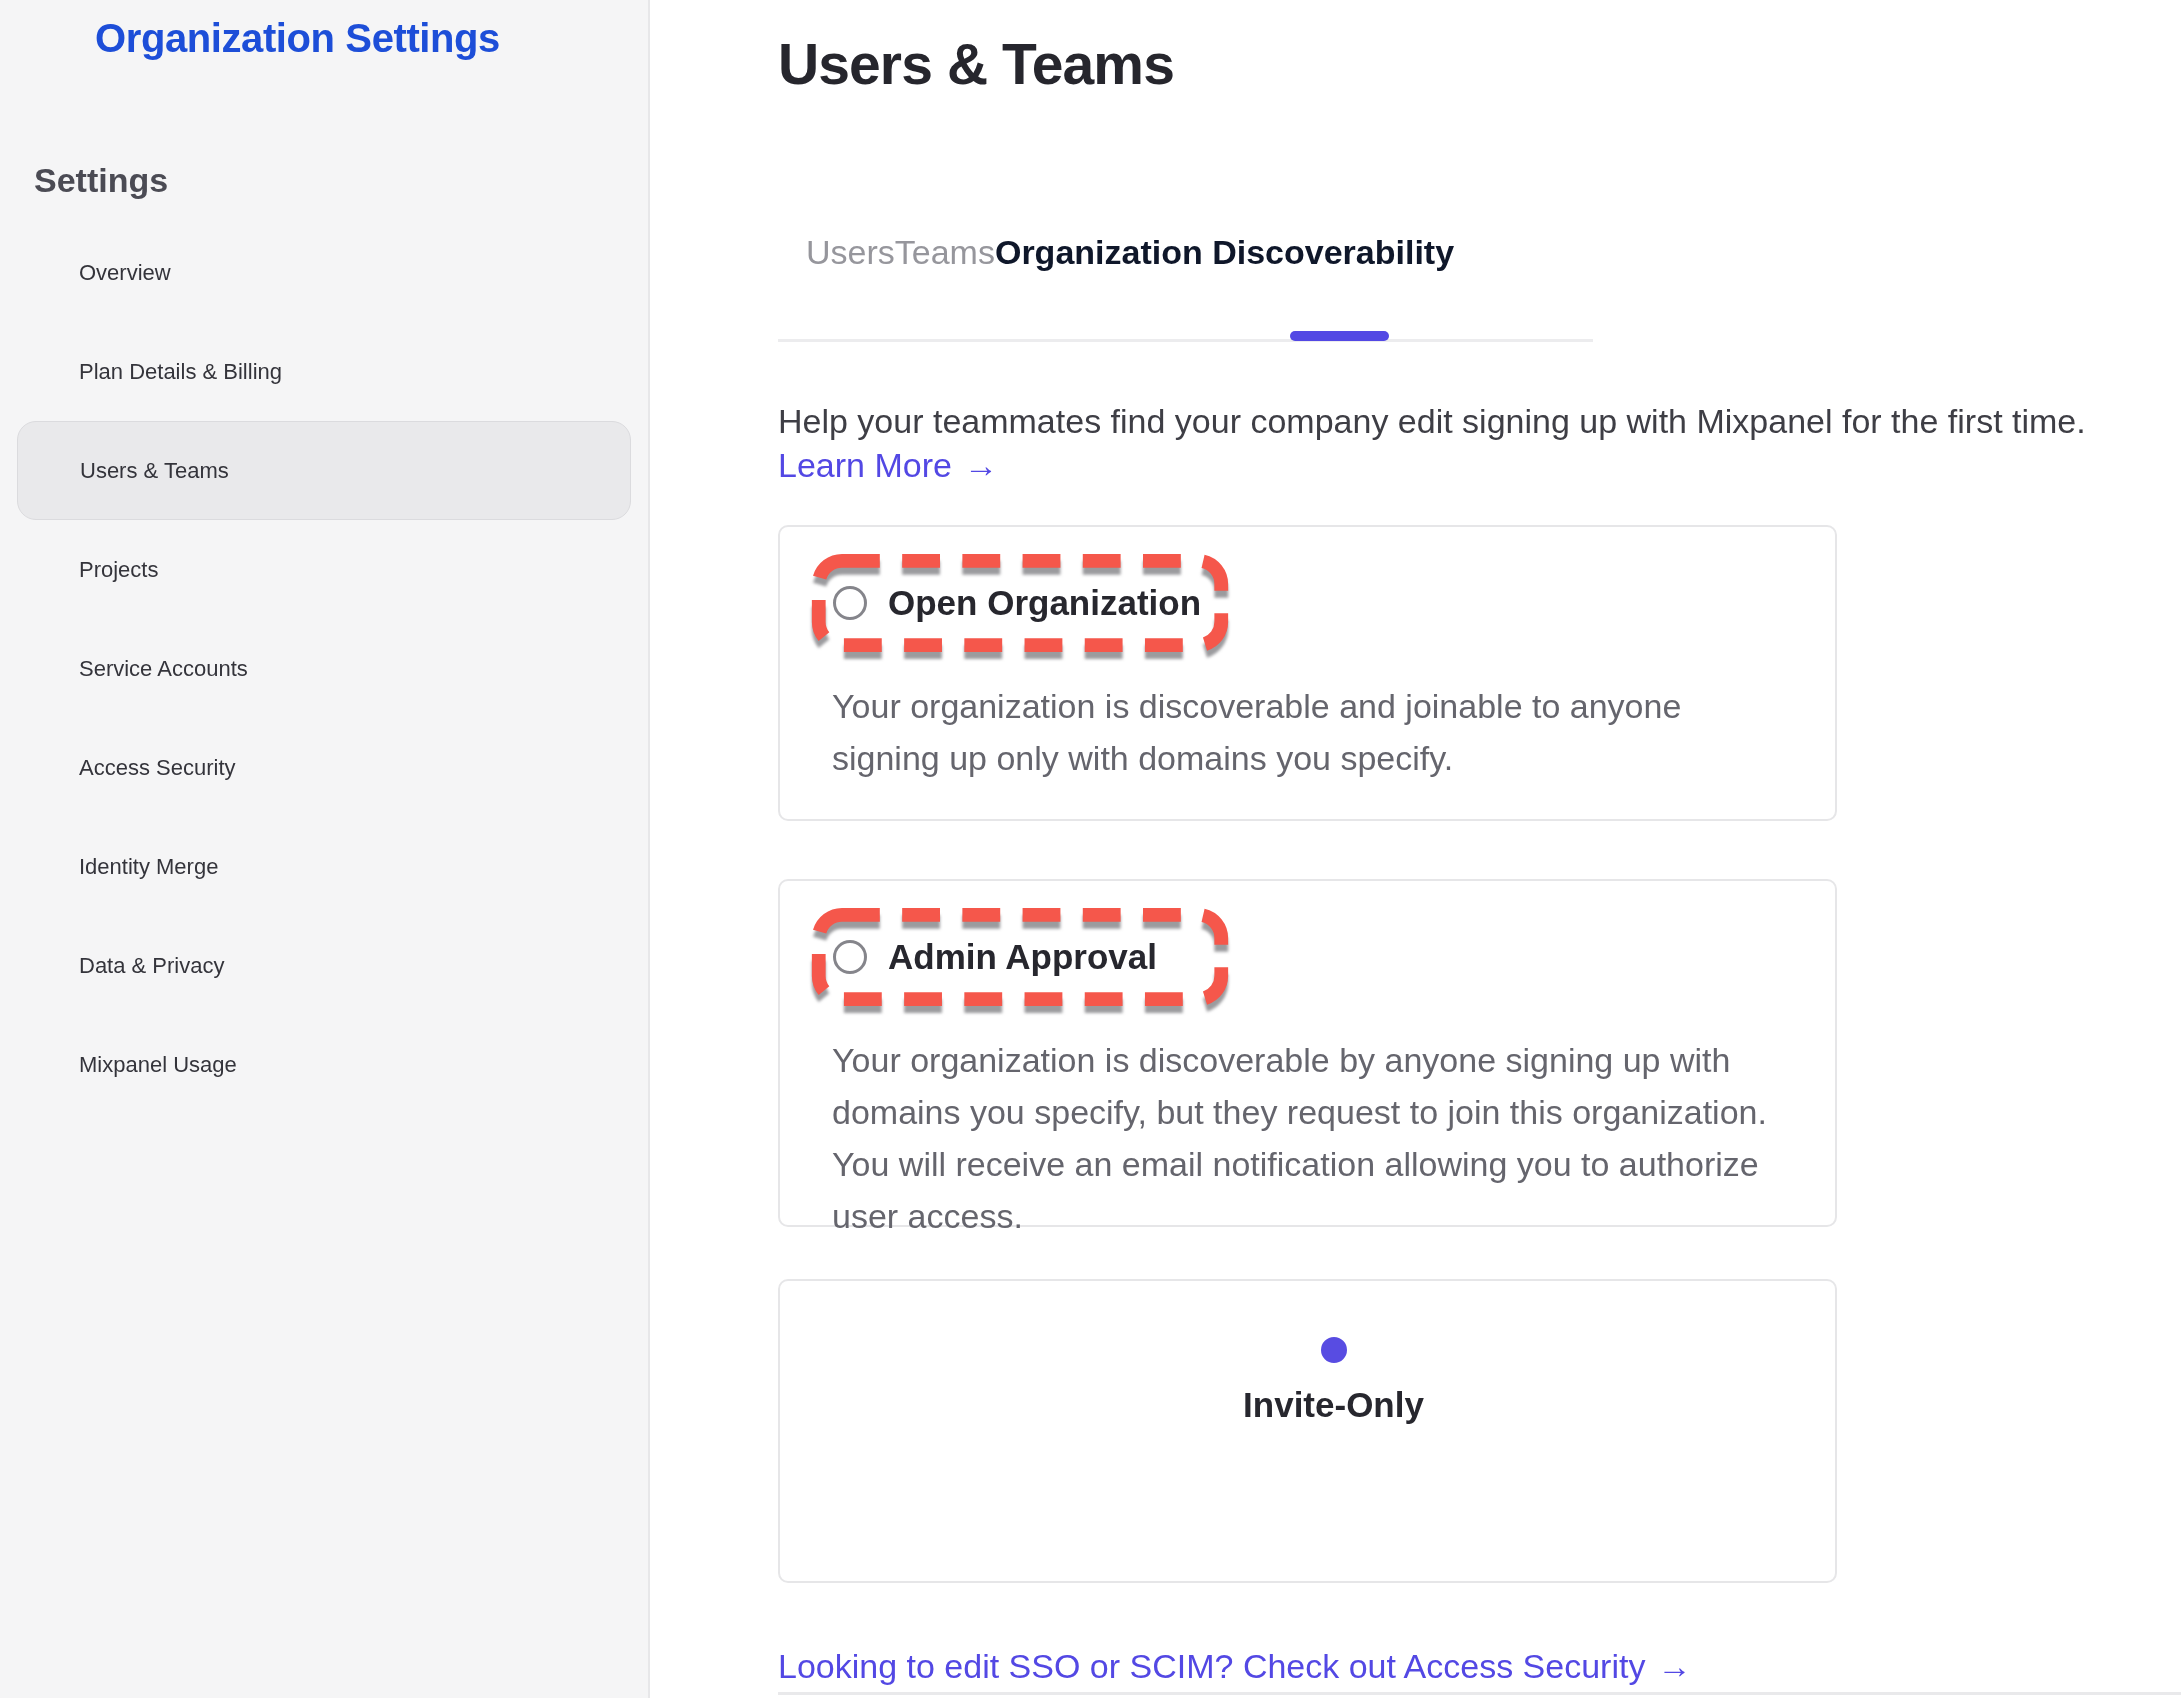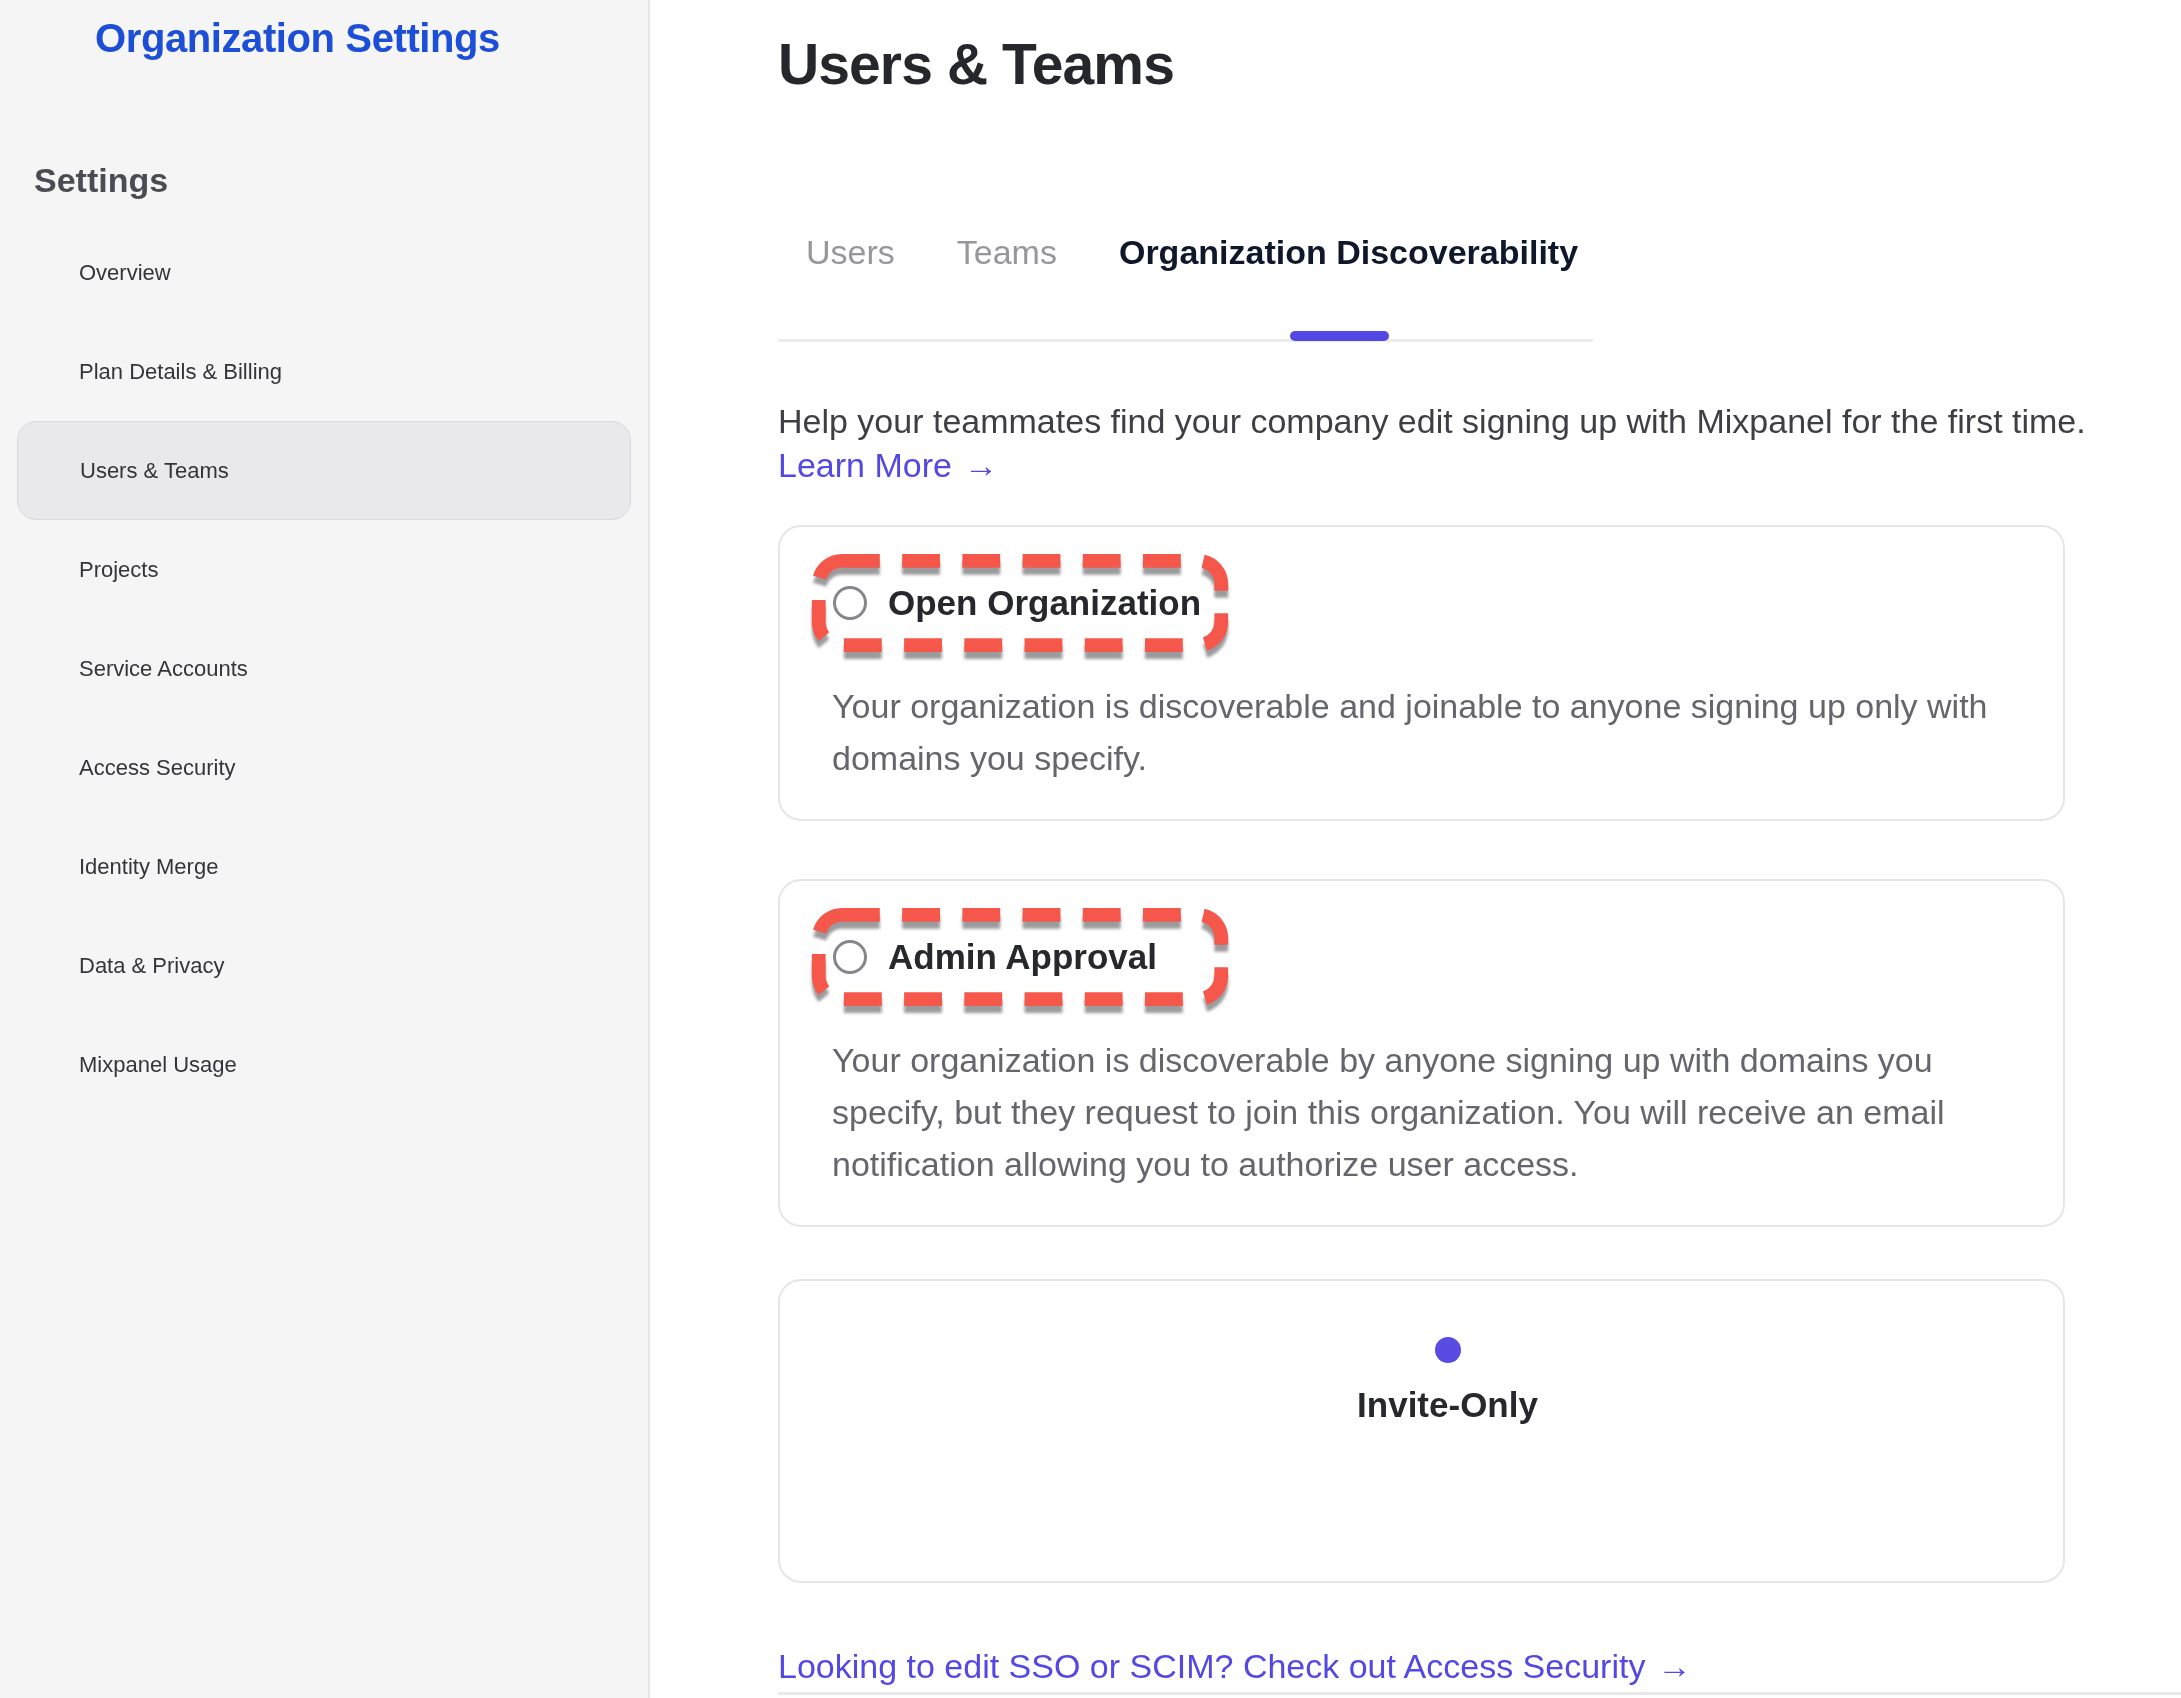--- a/index.html
+++ b/index.html
@@ -37,21 +37,21 @@
   }
 
   
   .content {
     flex:1 1 auto; padding:36px 0 0 128px; position:relative; background:#fff;
   }
   .page-title {
     margin:0; font-size:57px; font-weight:700; color:#26262D;
     letter-spacing:-0.9px; line-height:57px;
   }
-  .tabs { display:flex; gap:62px; padding-left:28px; margin-top:139px; }
+  .tabs { display:flex; padding-left:28px; margin-top:139px; }
   .tab { font-size:34px; line-height:41px; color:#96969C; font-weight:400; cursor:pointer; }
   .tab.active { color:#0f172a; font-weight:700; }
   .tab-rule {
     position:relative; margin-top:66px;
     width:815px; height:2.6px; background:#ECECEE;
   }
   .tab-indicator {
     position:absolute; left:512px; top:-7.7px;
     width:99px; height:9.5px; border-radius:5.2px; background:#5348E4;
   }
@@ -62,22 +62,22 @@
   }
   .link {
     display:inline-flex; align-items:center; gap:12px;
     margin-top:3.4px; font-size:34px; line-height:41px;
     color:#5348E4; cursor:pointer; text-decoration:none;
   }
   .arrow { font-size:34px; }
 
   
   .card {
-    width:1287px; background:#fff;
-    border:2.6px solid #E6E6E8; border-radius:23px;
+    width:1059px; background:#fff;
+    border:2.6px solid #E6E6E8; border-radius:10px;
   }
   .card.c1 { margin-top:39px; height:296px; }
   .card.c2 { margin-top:58px; height:348px; }
   .card.c3 { margin-top:52px; height:304px; }
 
   .annotation {
     position:relative; width:418px; height:100px;
     margin:26px 0 0 31px;
   }
   .dash-svg {

